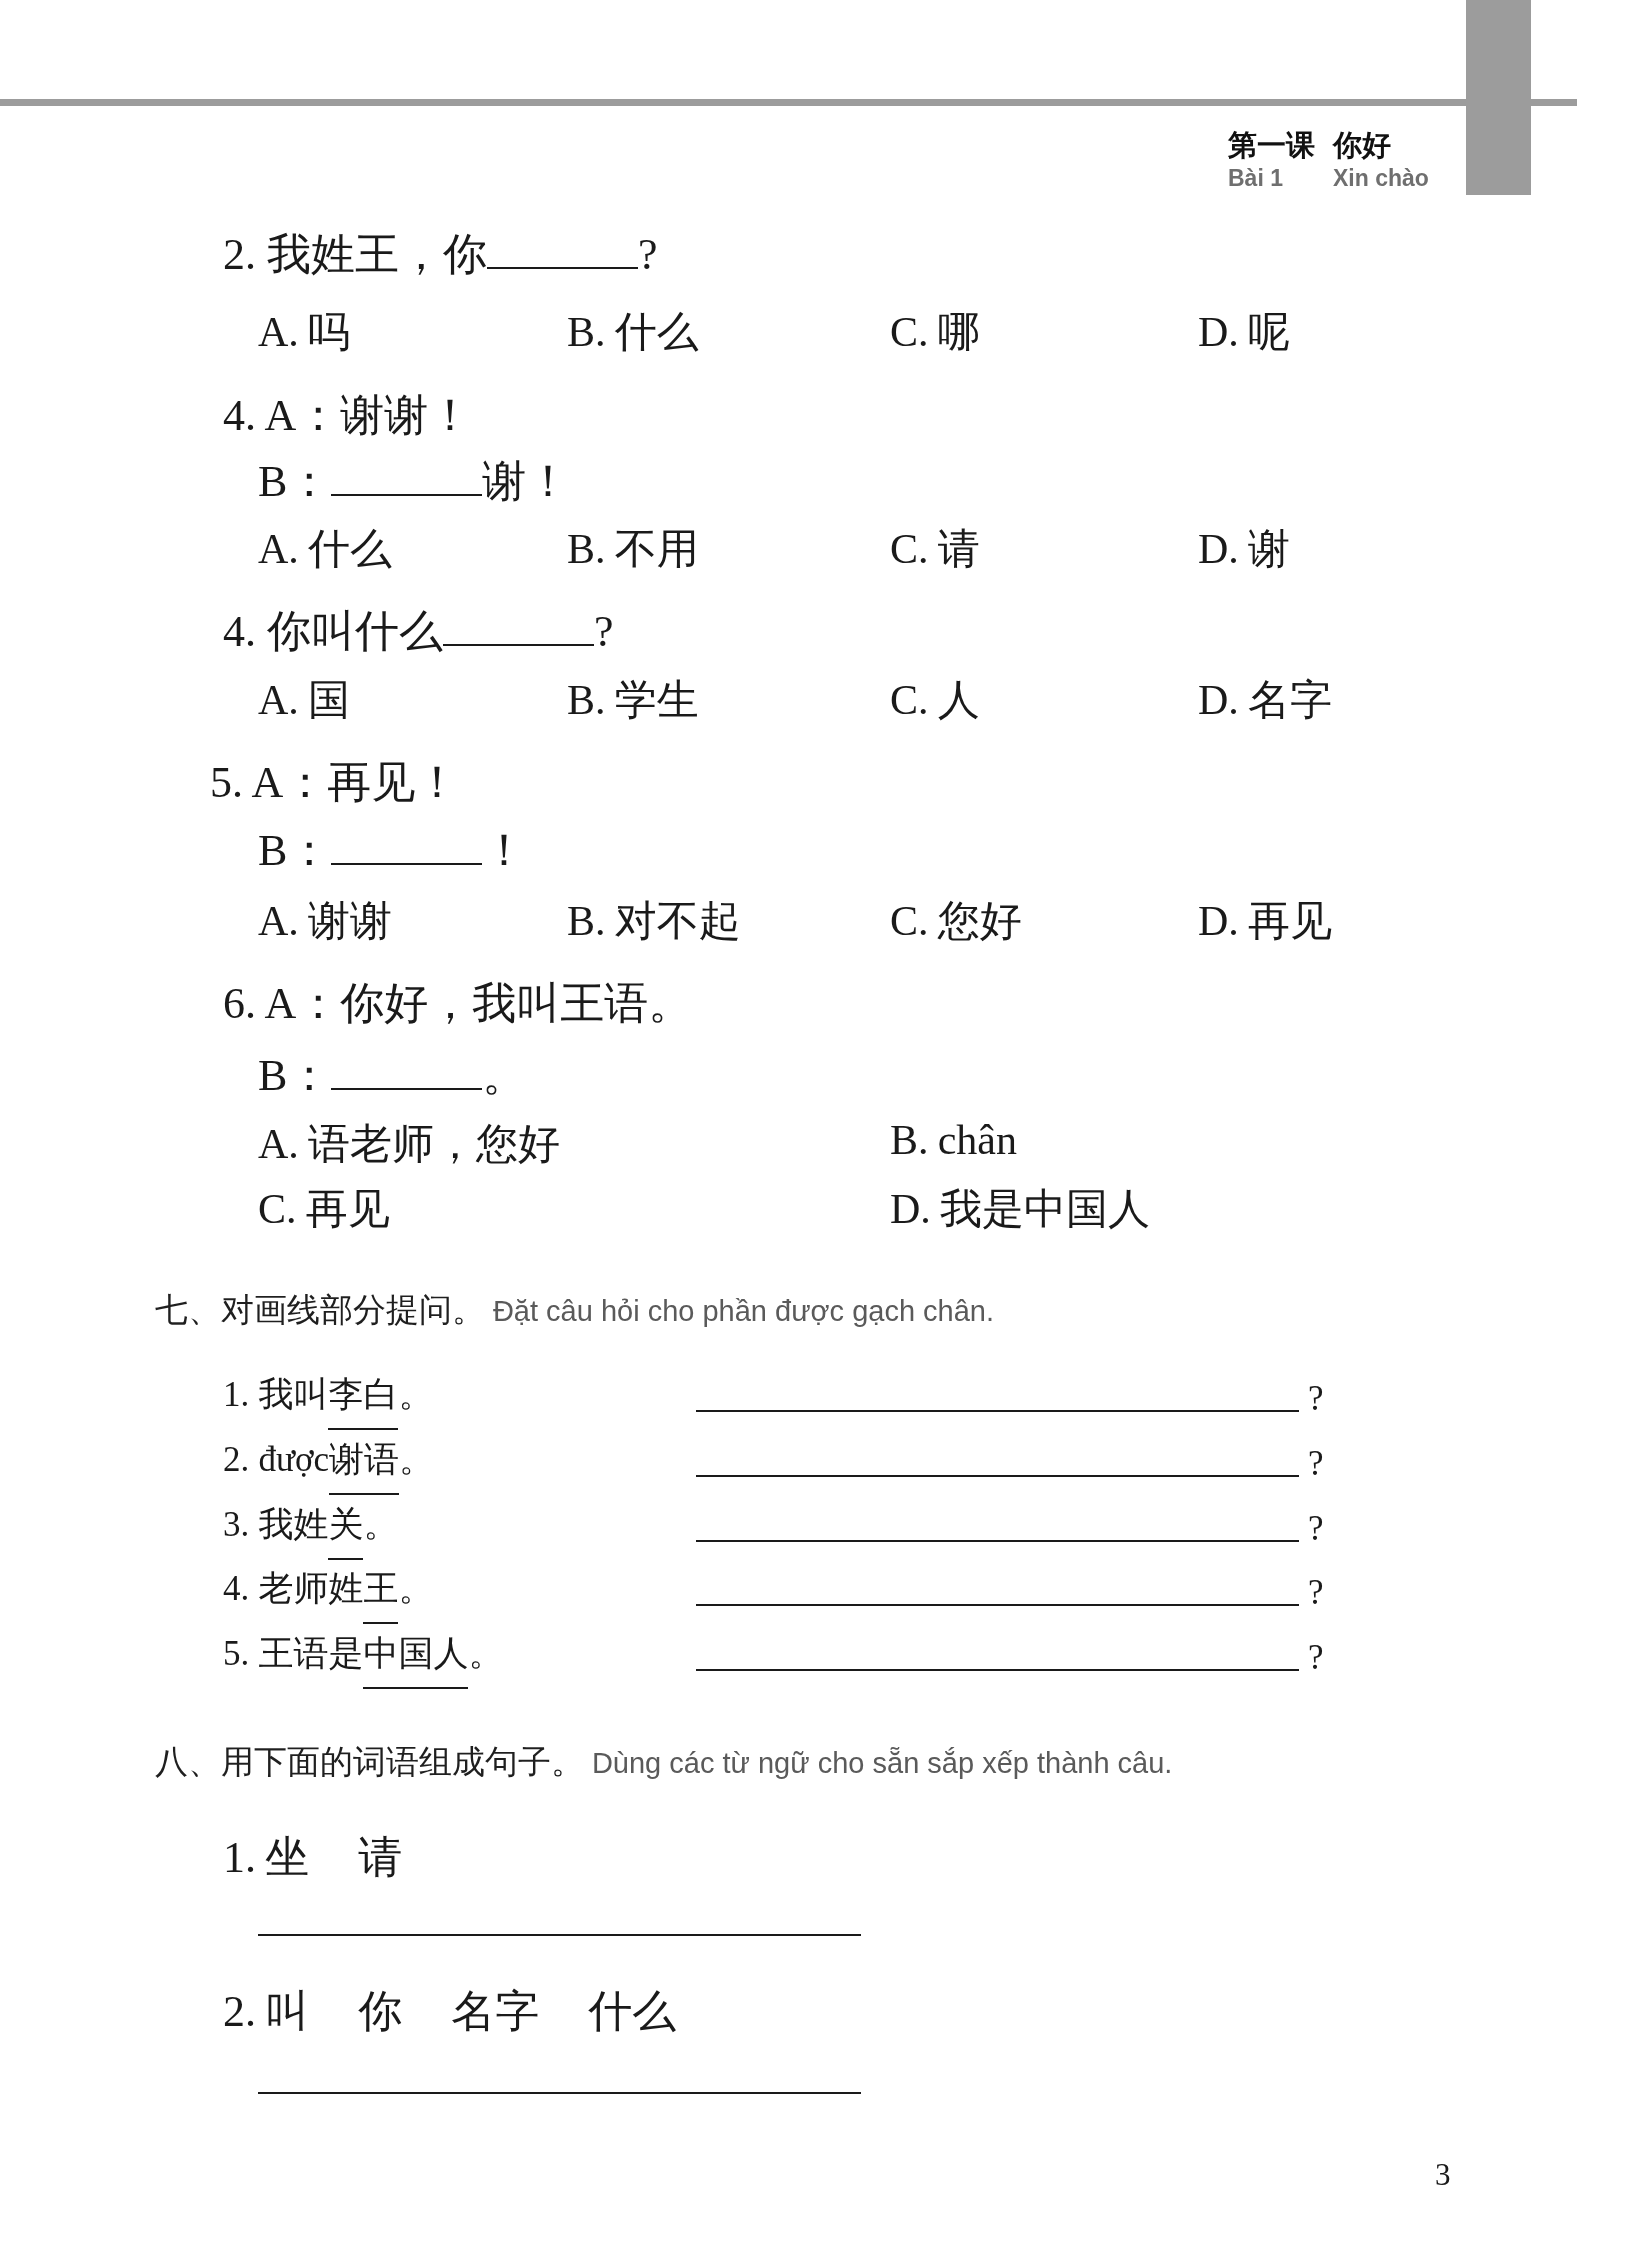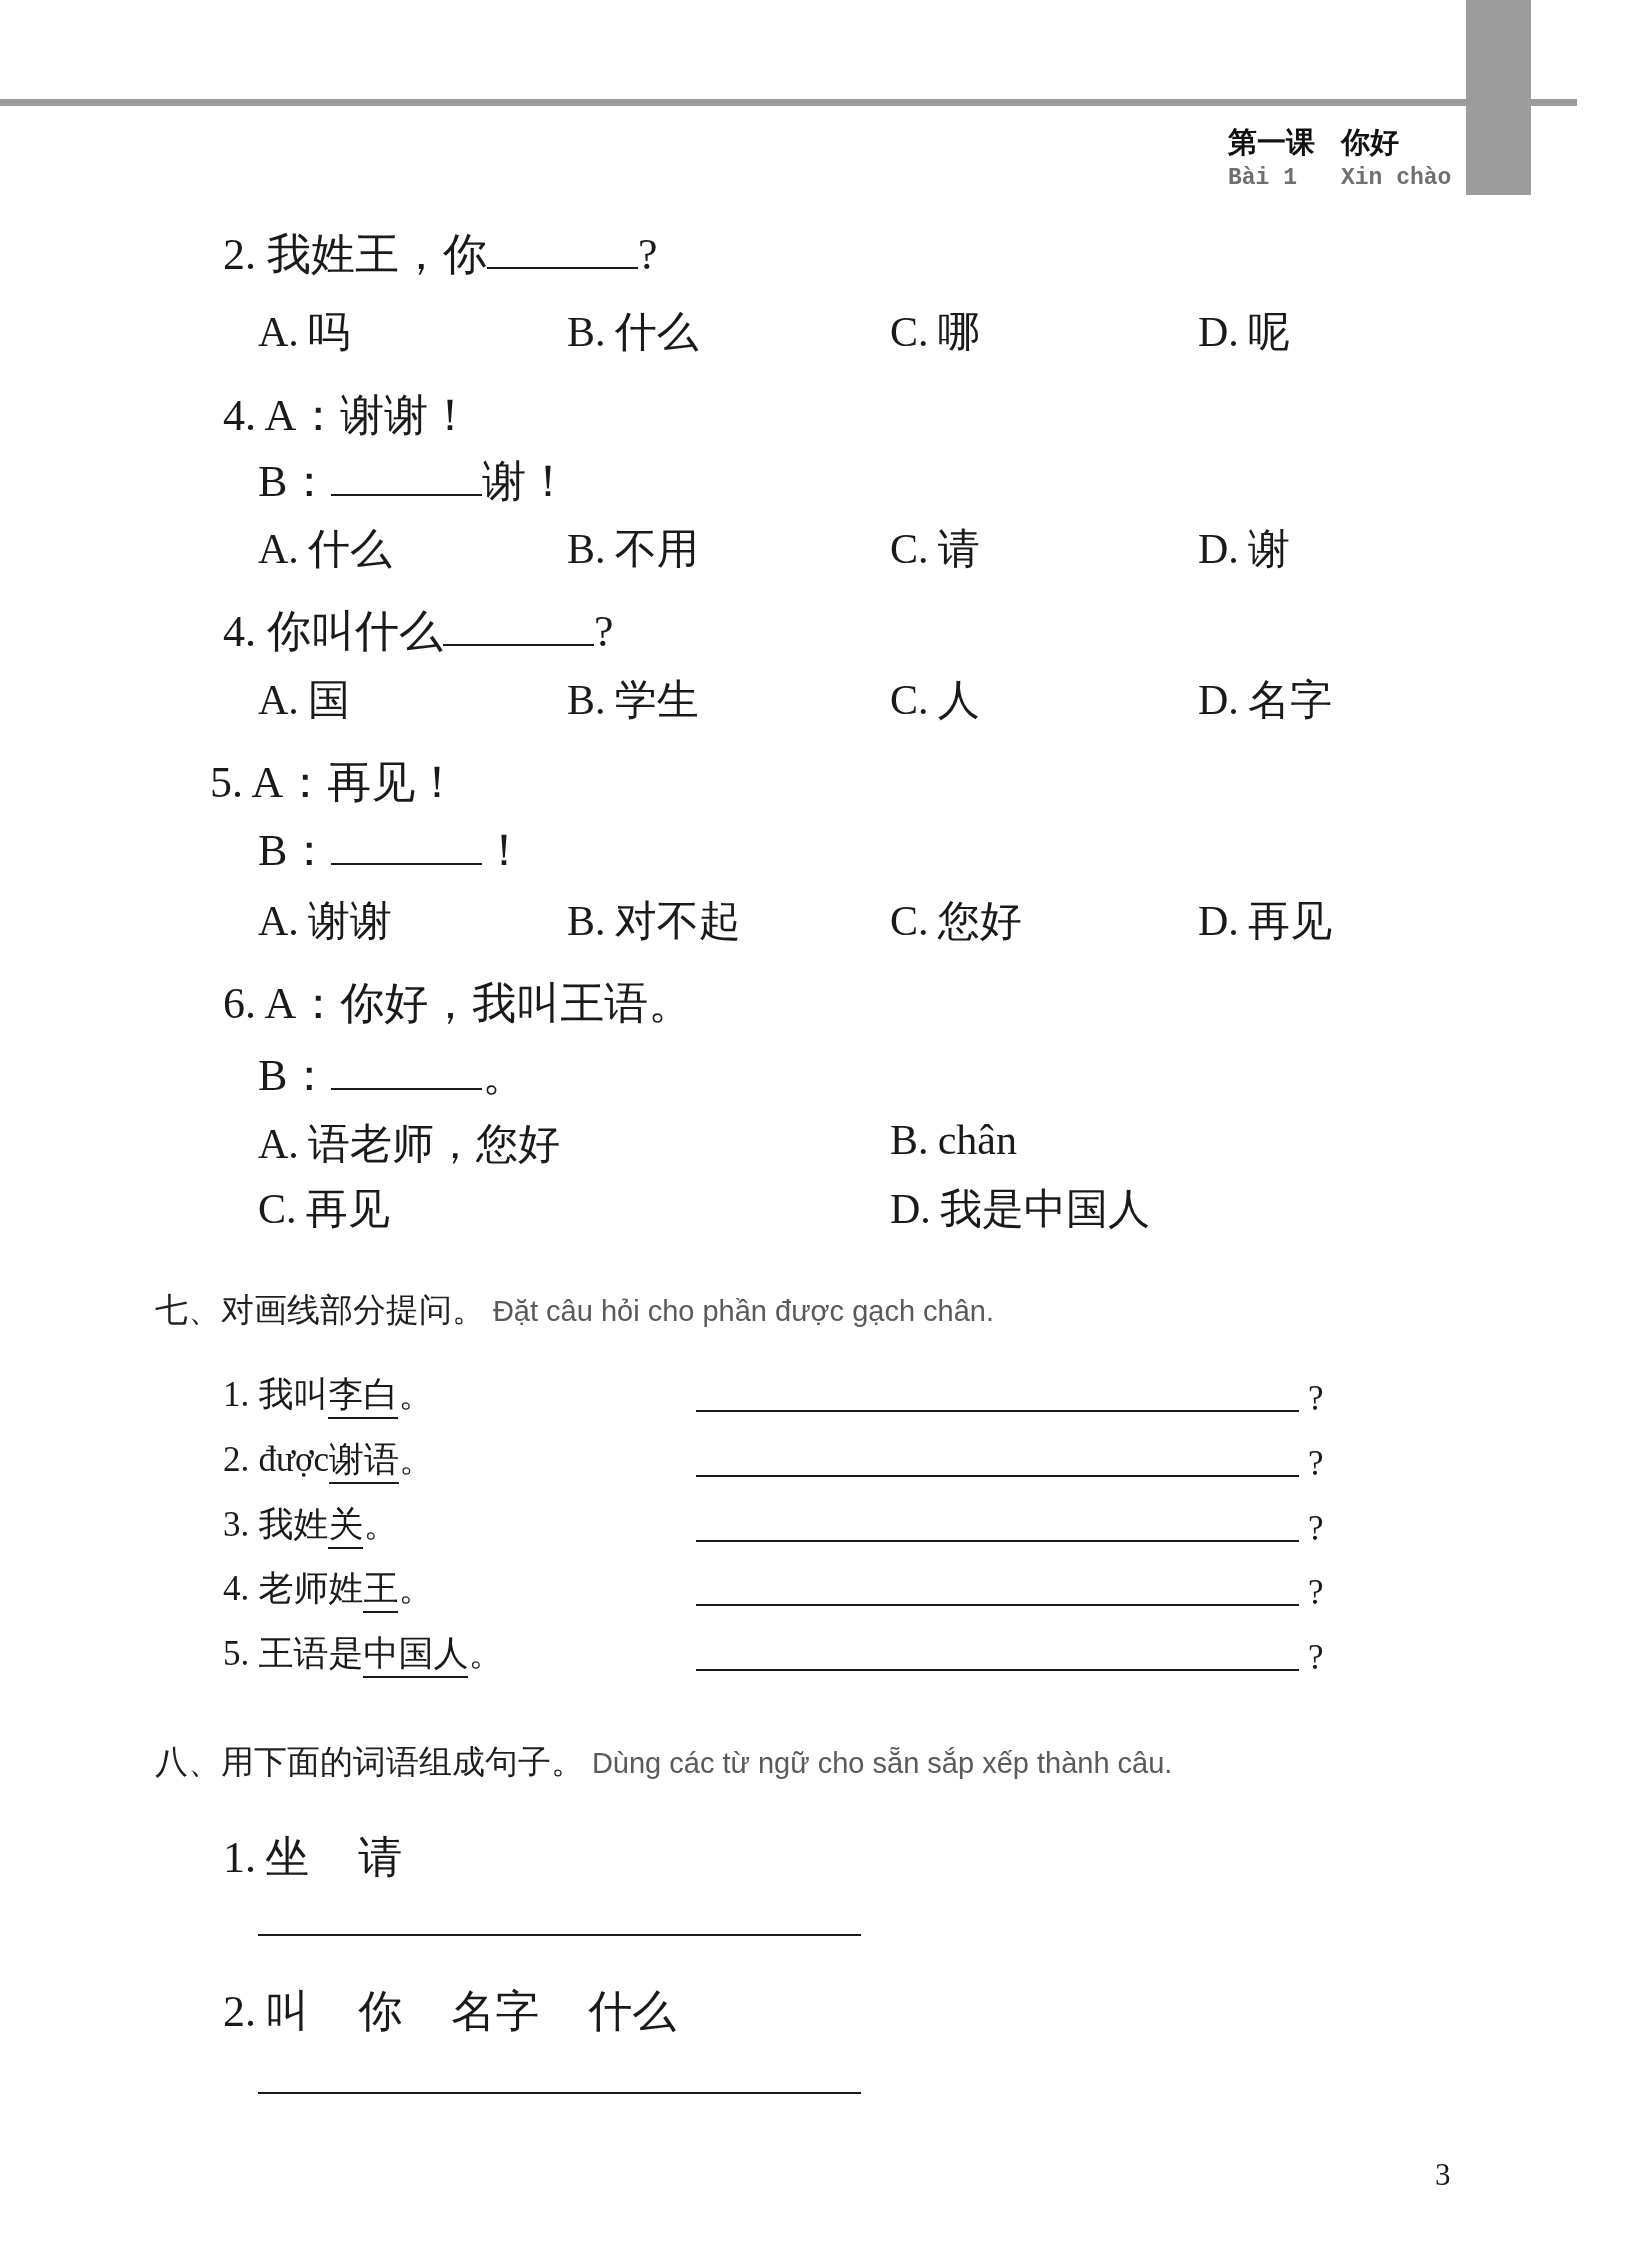--- a/index.html
+++ b/index.html
@@ -4,41 +4,41 @@
 <title>Workbook Page</title>
 <style>
   *{margin:0;padding:0;box-sizing:border-box}
   html,body{background:#ffffff}
   .page{position:relative;width:1647px;height:2250px;background:#ffffff;overflow:hidden;
         font-family:"Liberation Serif","DejaVu Serif",serif;color:#1a1a1a}
   .abs{position:absolute}
   .top-rule{position:absolute;left:0;top:99px;width:1577px;height:6.5px;background:#9c9c9c}
   .corner-block{position:absolute;left:1466px;top:0;width:65px;height:195px;background:#9c9c9c}
 
-  .lesson-header{position:absolute;left:1228px;top:130px;display:flex;gap:26px;
-        font-family:Liberation Mono, monospace}
+  .lesson-header{position:absolute;left:1228px;top:130px;display:flex;gap:18px;
+        font-family:Liberation Sans, sans-serif}
   .lh-col{display:flex;flex-direction:column;gap:5.2px}
   .lh-cn{font-size:29px;font-weight:700;color:#111;line-height:1.05;white-space:nowrap}
   .lh-vi{font-size:23px;font-weight:700;color:#6f6f6f;line-height:1.05;white-space:nowrap}
 
   .stem{font-size:44px;white-space:nowrap;line-height:1.15}
   .blank{display:inline-block;width:151px;height:7.9px;border-bottom:2.6px solid #1a1a1a}
   .opts-row{position:absolute;left:258px;width:1342px;height:47px}
   .opt{position:absolute;top:0;font-size:42px;white-space:nowrap}
   .opt .opt-label{margin-right:9.2px}
   .c1{left:0}.c2{left:309px}.c3{left:632px}.c4{left:940px}
 
   .sec-heading{white-space:nowrap;font-family:"Liberation Sans","DejaVu Sans",sans-serif}
   .sec-cn{font-size:33px;font-weight:400;color:#1f1f1f}
   .sec-vi{font-size:29px;font-weight:400;color:#5a5a5a;margin-left:7.9px}
 
   .s7-row{position:absolute;left:0;width:1647px;height:72px}
   .s7-text{position:absolute;left:223px;top:0;font-size:35px;white-space:nowrap}
   .item-num{margin-right:9.2px}
-  .u{border-bottom:2.6px solid #1a1a1a;padding-bottom:3px}
+  .u{border-bottom:2.6px solid #1a1a1a;padding-bottom:14px}
   .ans-line{position:absolute;left:696px;top:39px;width:603px;height:0;border-bottom:2.6px solid #1a1a1a}
   .ans-q{position:absolute;left:1308px;top:7.9px;font-size:35px}
 
   .s8-item{font-size:44px;white-space:nowrap}
   .word{margin-right:49px}
   .write-line{width:603px;height:0;border-bottom:2.6px solid #1a1a1a}
 
   .page-num{font-size:31px}
 </style>
 </head>

